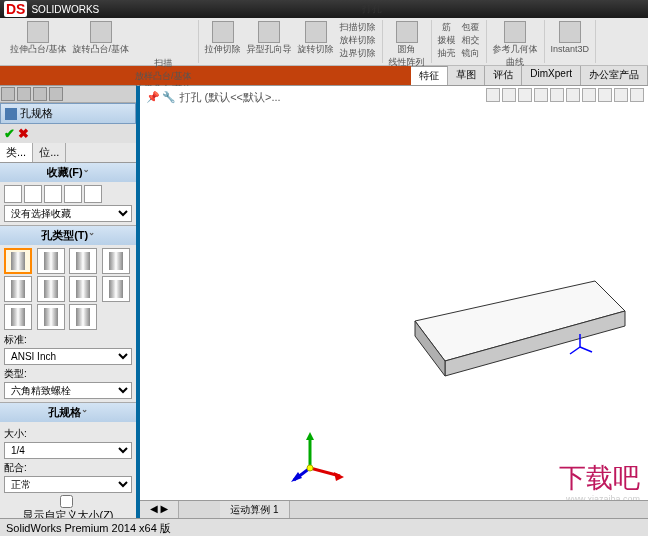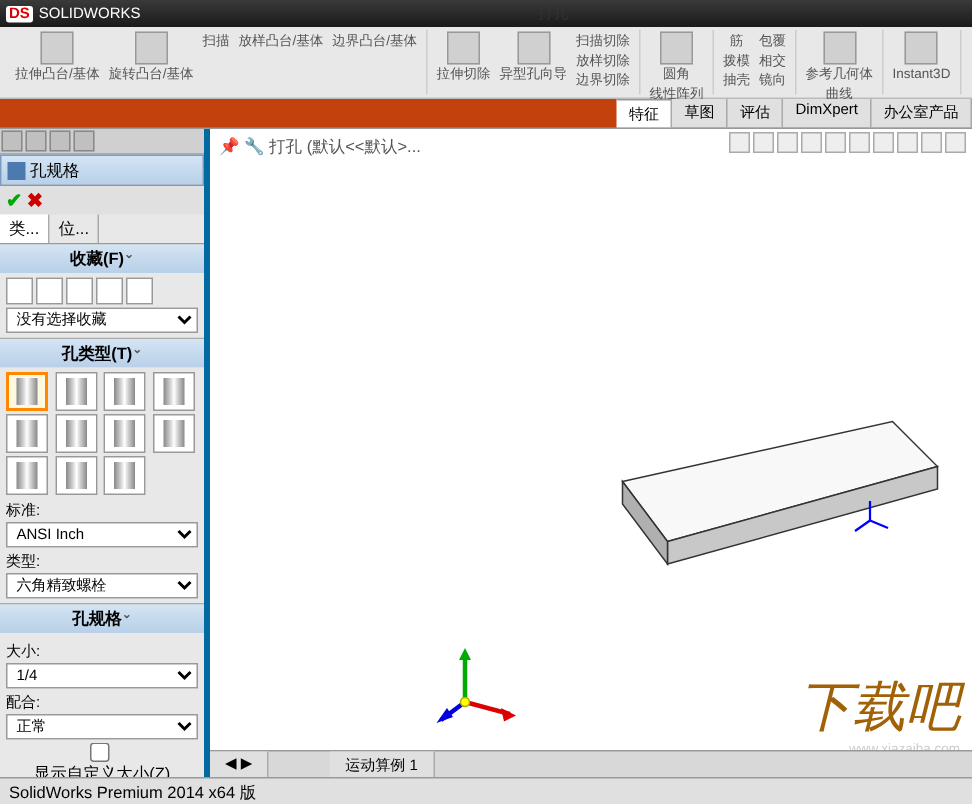--- a/index.html
+++ b/index.html
@@ -1,18 +1,18 @@
 <!DOCTYPE html>
 <html><head>
 <meta charset="utf-8">
 <style>
 *{margin:0;padding:0;box-sizing:border-box;font-family:"Microsoft YaHei",SimSun,Arial,sans-serif;font-size:11px;}
 body{width:648px;height:538px;background:#fff;overflow:hidden;position:relative;}
 .titlebar{height:18px;background:linear-gradient(#3a3a3a,#1a1a1a);display:flex;align-items:center;padding:0 4px;}
-.logo{color:#d00;font-weight:bold;font-size:10px;background:#fff;padding:0 2px;border-radius:2px;}
+.logo{color:#d00;font-weight:bold;font-size:14px;background:#fff;padding:0 2px;border-radius:2px;}
 .app-title{color:#fff;margin-left:4px;font-size:10px;}
 .doc-title{color:#333;flex:1;text-align:center;font-size:10px;}
 .ribbon{height:48px;background:#e8e8e8;border-bottom:1px solid #bbb;display:flex;padding:2px 4px;}
 .rgroup{display:flex;flex-direction:column;align-items:center;padding:0 3px;border-right:1px solid #ccc;}
 .rbtn{display:flex;flex-direction:column;align-items:center;padding:1px 3px;cursor:pointer;}
 .rbtn .ico{width:16px;height:16px;background:#d0d0d0;border:1px solid #999;}
 .rbtn .lbl{font-size:9px;color:#555;line-height:10px;text-align:center;margin-top:1px;}
 .rrow{display:flex;}
 .lg .ico{width:22px;height:22px;}
 .tabbar{height:20px;background:#c2410c;border-bottom:1px solid #999;display:flex;justify-content:flex-end;}
@@ -47,21 +47,21 @@
 .vp-toolbar{position:absolute;top:2px;right:4px;display:flex;gap:2px;}
 .vp-ico{width:14px;height:14px;border:1px solid #aaa;background:#eee;}
 .crumb{position:absolute;top:4px;left:6px;font-size:10px;color:#555;display:flex;align-items:center;gap:3px;}
 .pin{color:#888;}
 .plate{position:absolute;left:255px;top:185px;}
 .triad{position:absolute;left:150px;bottom:30px;}
 .triad-mini{position:absolute;left:425px;top:246px;}
 .btabs{position:absolute;bottom:0;left:0;height:18px;background:#d8d8d8;border-top:1px solid #999;display:flex;width:100%;}
 .btab{padding:2px 10px;border-right:1px solid #aaa;font-size:10px;background:#e0e0e0;}
 .btab.active{background:#fff;margin-top:41px;}
-.watermark{position:absolute;right:8px;bottom:22px;font-size:36px;color:#a16207;font-style:italic;pointer-events:none;}
+.watermark{position:absolute;right:8px;bottom:22px;font-size:27px;color:#be185d;pointer-events:none;}
 .wm-sub{position:absolute;right:8px;bottom:14px;font-size:9px;color:#ccc;}
 .statusbar{height:18px;background:#e0e0e0;border-top:1px solid #999;padding:2px 6px;font-size:10px;}
 .arrow{font-size:8px;color:#555;}
 </style>
 </head>
 <body>
 
 <div class="titlebar">
   <span class="logo">DS</span>
   <span class="app-title">SOLIDWORKS</span>
@@ -72,21 +72,21 @@
   <div class="rgroup">
     <div class="rrow">
       <div class="rbtn lg">
           <div class="ico"></div>
           <div class="lbl">拉伸凸台/基体</div>
         </div>
       <div class="rbtn lg">
           <div class="ico"></div>
           <div class="lbl">旋转凸台/基体</div>
         </div>
-      <div style="display:flex;flex-direction:row;">
+      <div style="display:flex;flex-direction:column;margin-top:36px;">
         <div class="rbtn">
             <div class="lbl">扫描</div>
           </div>
         <div class="rbtn">
             <div class="lbl">放样凸台/基体</div>
           </div>
         <div class="rbtn">
             <div class="lbl">边界凸台/基体</div>
           </div>
       </div>
@@ -94,20 +94,24 @@
   </div>
   <div class="rgroup">
     <div class="rrow">
       <div class="rbtn lg">
           <div class="ico"></div>
           <div class="lbl">拉伸切除</div>
         </div>
       <div class="rbtn lg">
           <div class="ico"></div>
           <div class="lbl">异型孔向导</div>
+        </div>
+      <div class="rbtn lg">
+          <div class="ico"></div>
+          <div class="lbl">旋转切除</div>
         </div>
       <div style="display:flex;flex-direction:column;">
         <div class="rbtn">
             <div class="lbl">扫描切除</div>
           </div>
         <div class="rbtn">
             <div class="lbl">放样切除</div>
           </div>
         <div class="rbtn">
             <div class="lbl">边界切除</div>

